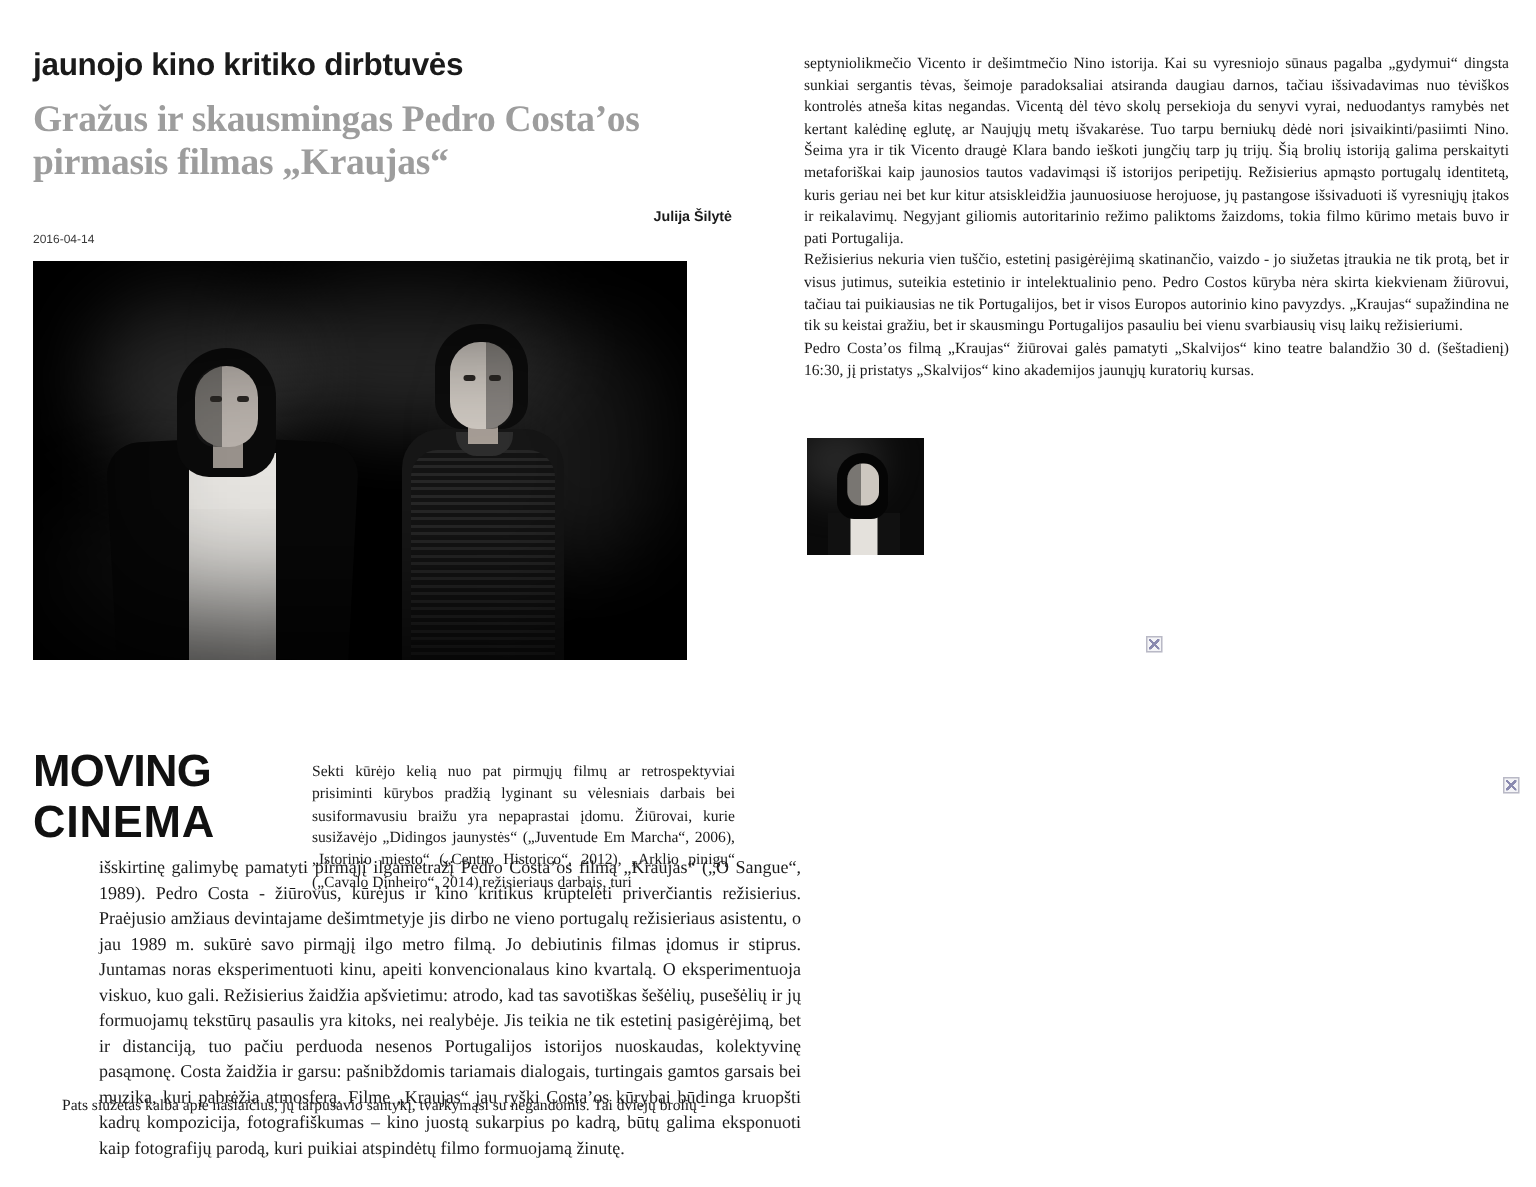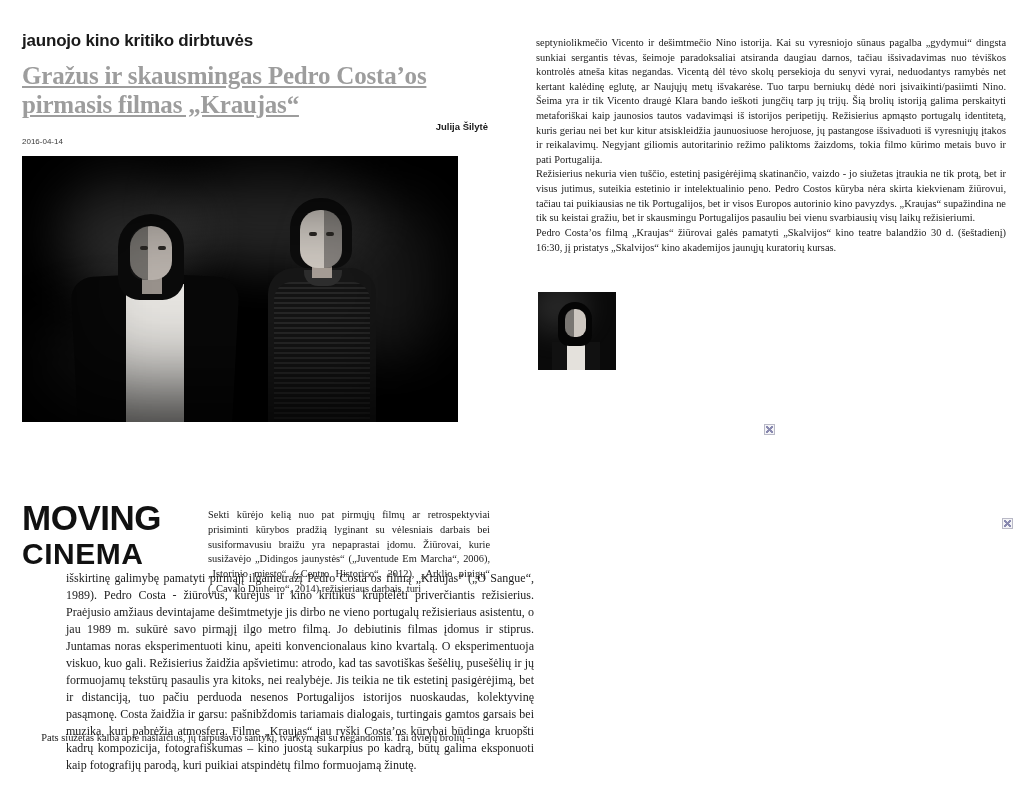--- a/index.html
+++ b/index.html
@@ -23,35 +23,34 @@
   
   .left-col {
     position: absolute;
     left: 22px;
     top: 32px;
     width: 466px;
   }
   .kicker {
     font-family: "Liberation Sans", sans-serif;
     font-weight: bold;
-    font-size: 17px;
+    font-size: 21px;
     letter-spacing: -0.2px;
     color: #1a1a1a;
     margin: 0 0 10px 0;
     line-height: 1.1;
   }
   .headline {
     font-family: "Liberation Serif", serif;
     font-weight: bold;
     font-size: 25px;
     line-height: 1.16;
     color: #9d9d9d;
-    margin: 0 0 2px 0;
+    margin: 0 0 16px 0;
     letter-spacing: -0.2px;
-    text-decoration: underline;
   }
   .byline {
     font-family: "Liberation Sans", sans-serif;
     font-weight: bold;
     font-size: 9.5px;
     color: #1a1a1a;
     margin: 0 0 5px 0;
     text-align: right;
   }
   .date {
@@ -154,21 +153,21 @@
   .logo-block {
     position: absolute;
     left: 22px;
     top: 500px;
     width: 174px;
     font-family: "Liberation Sans", sans-serif;
     font-weight: bold;
     line-height: 1.0;
     color: #111;
   }
-  .logo-line1 { font-size: 35px; letter-spacing: -0.5px; }
+  .logo-line1 { font-size: 30px; letter-spacing: -0.5px; }
   .logo-line2 { font-size: 30px; letter-spacing: 0.5px; margin-top: 4px; }
 
   
   .body-wrap-right {
     position: absolute;
     left: 208px;
     top: 508px;
     width: 282px;
     font-size: 10.4px;
     line-height: 1.42;

